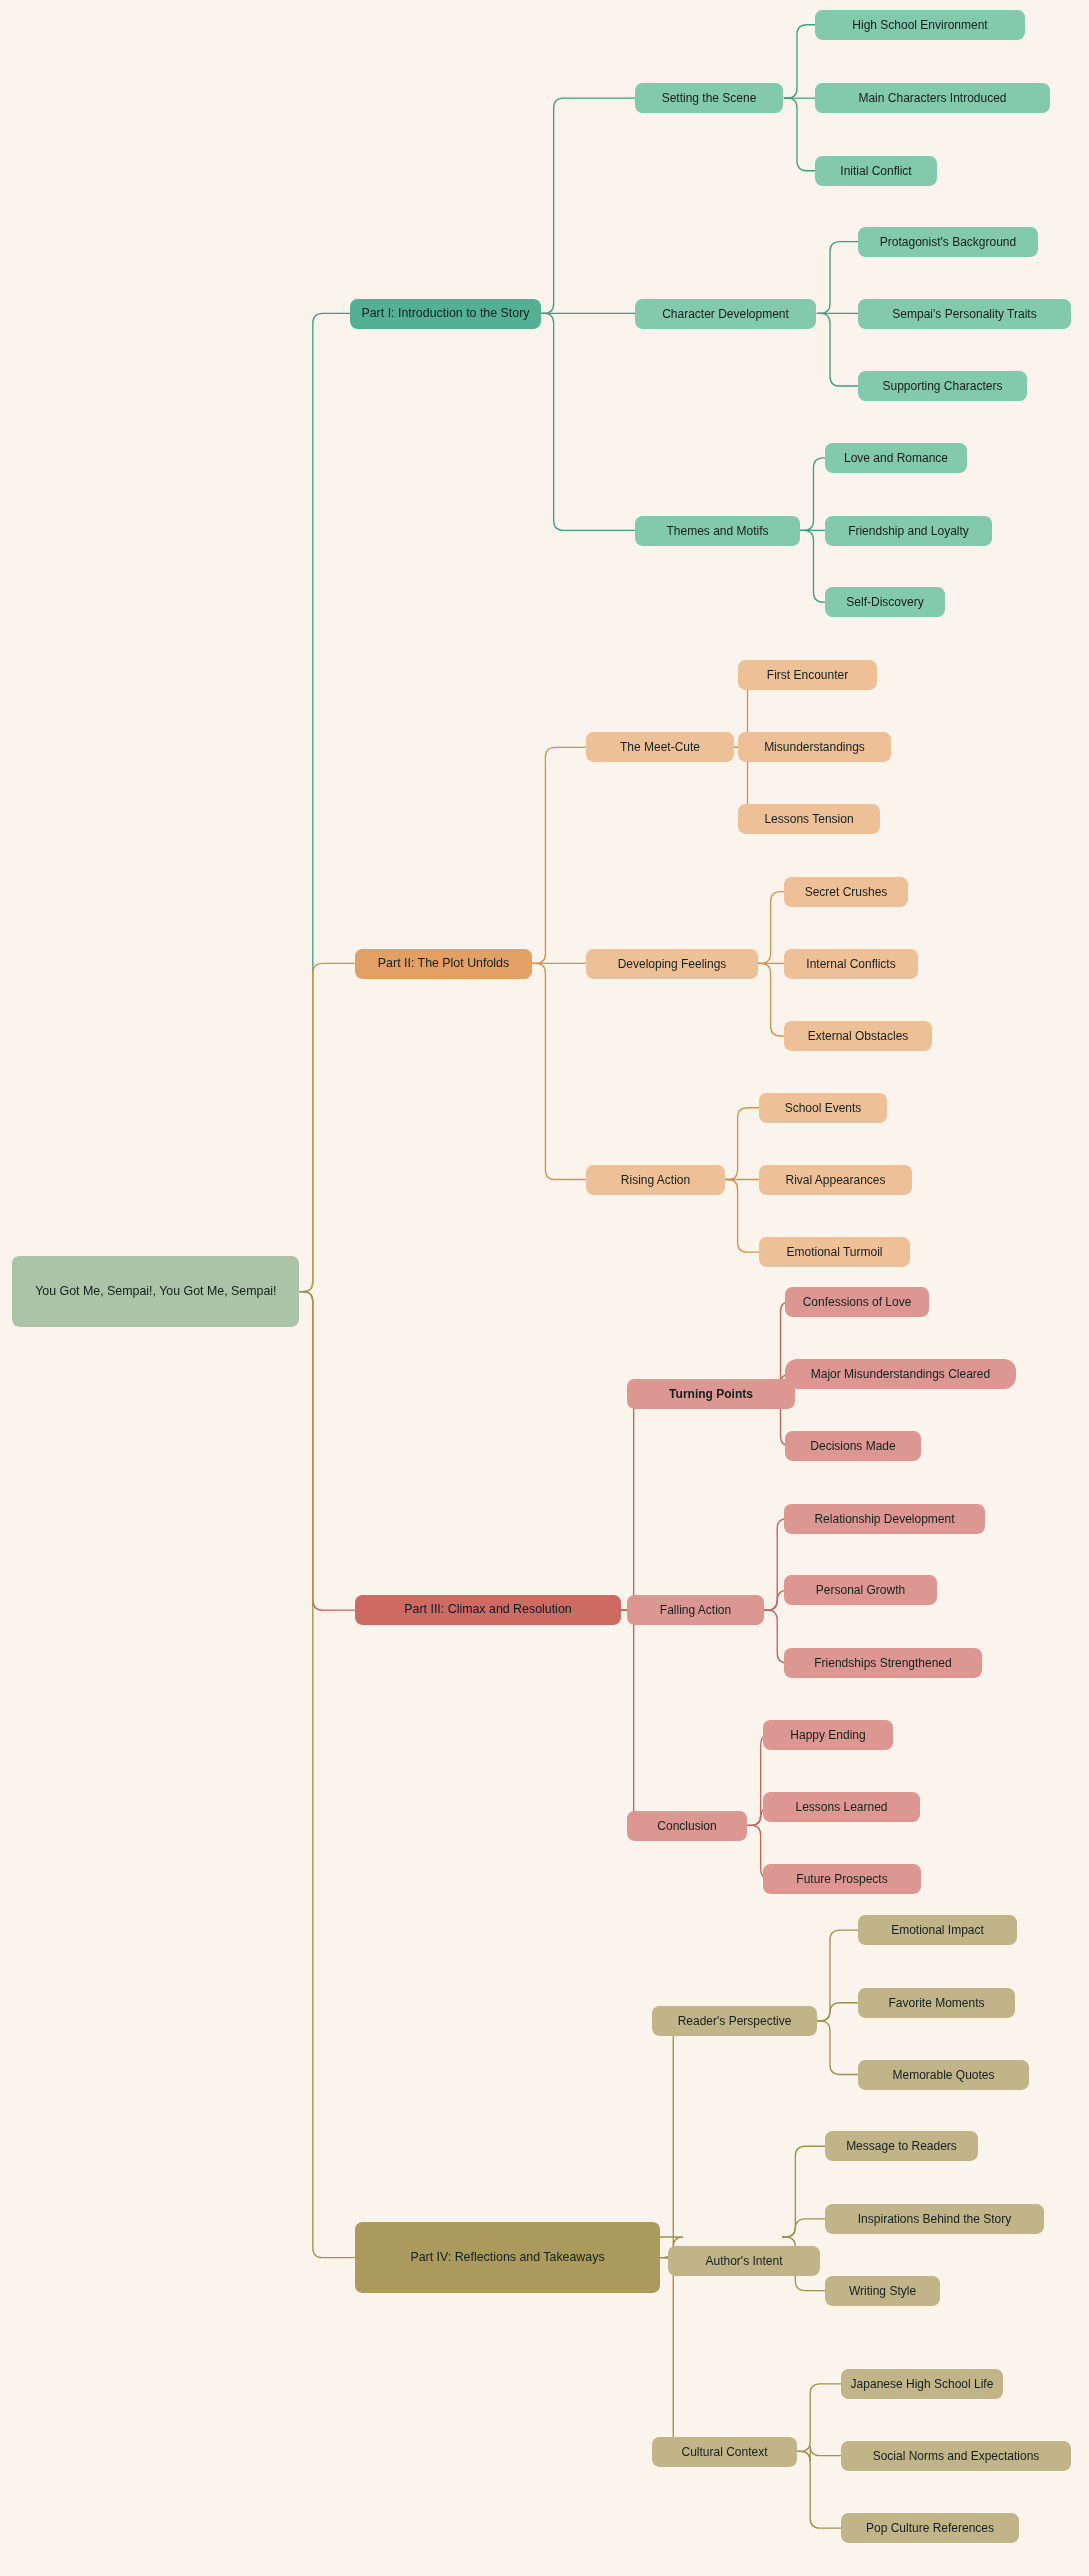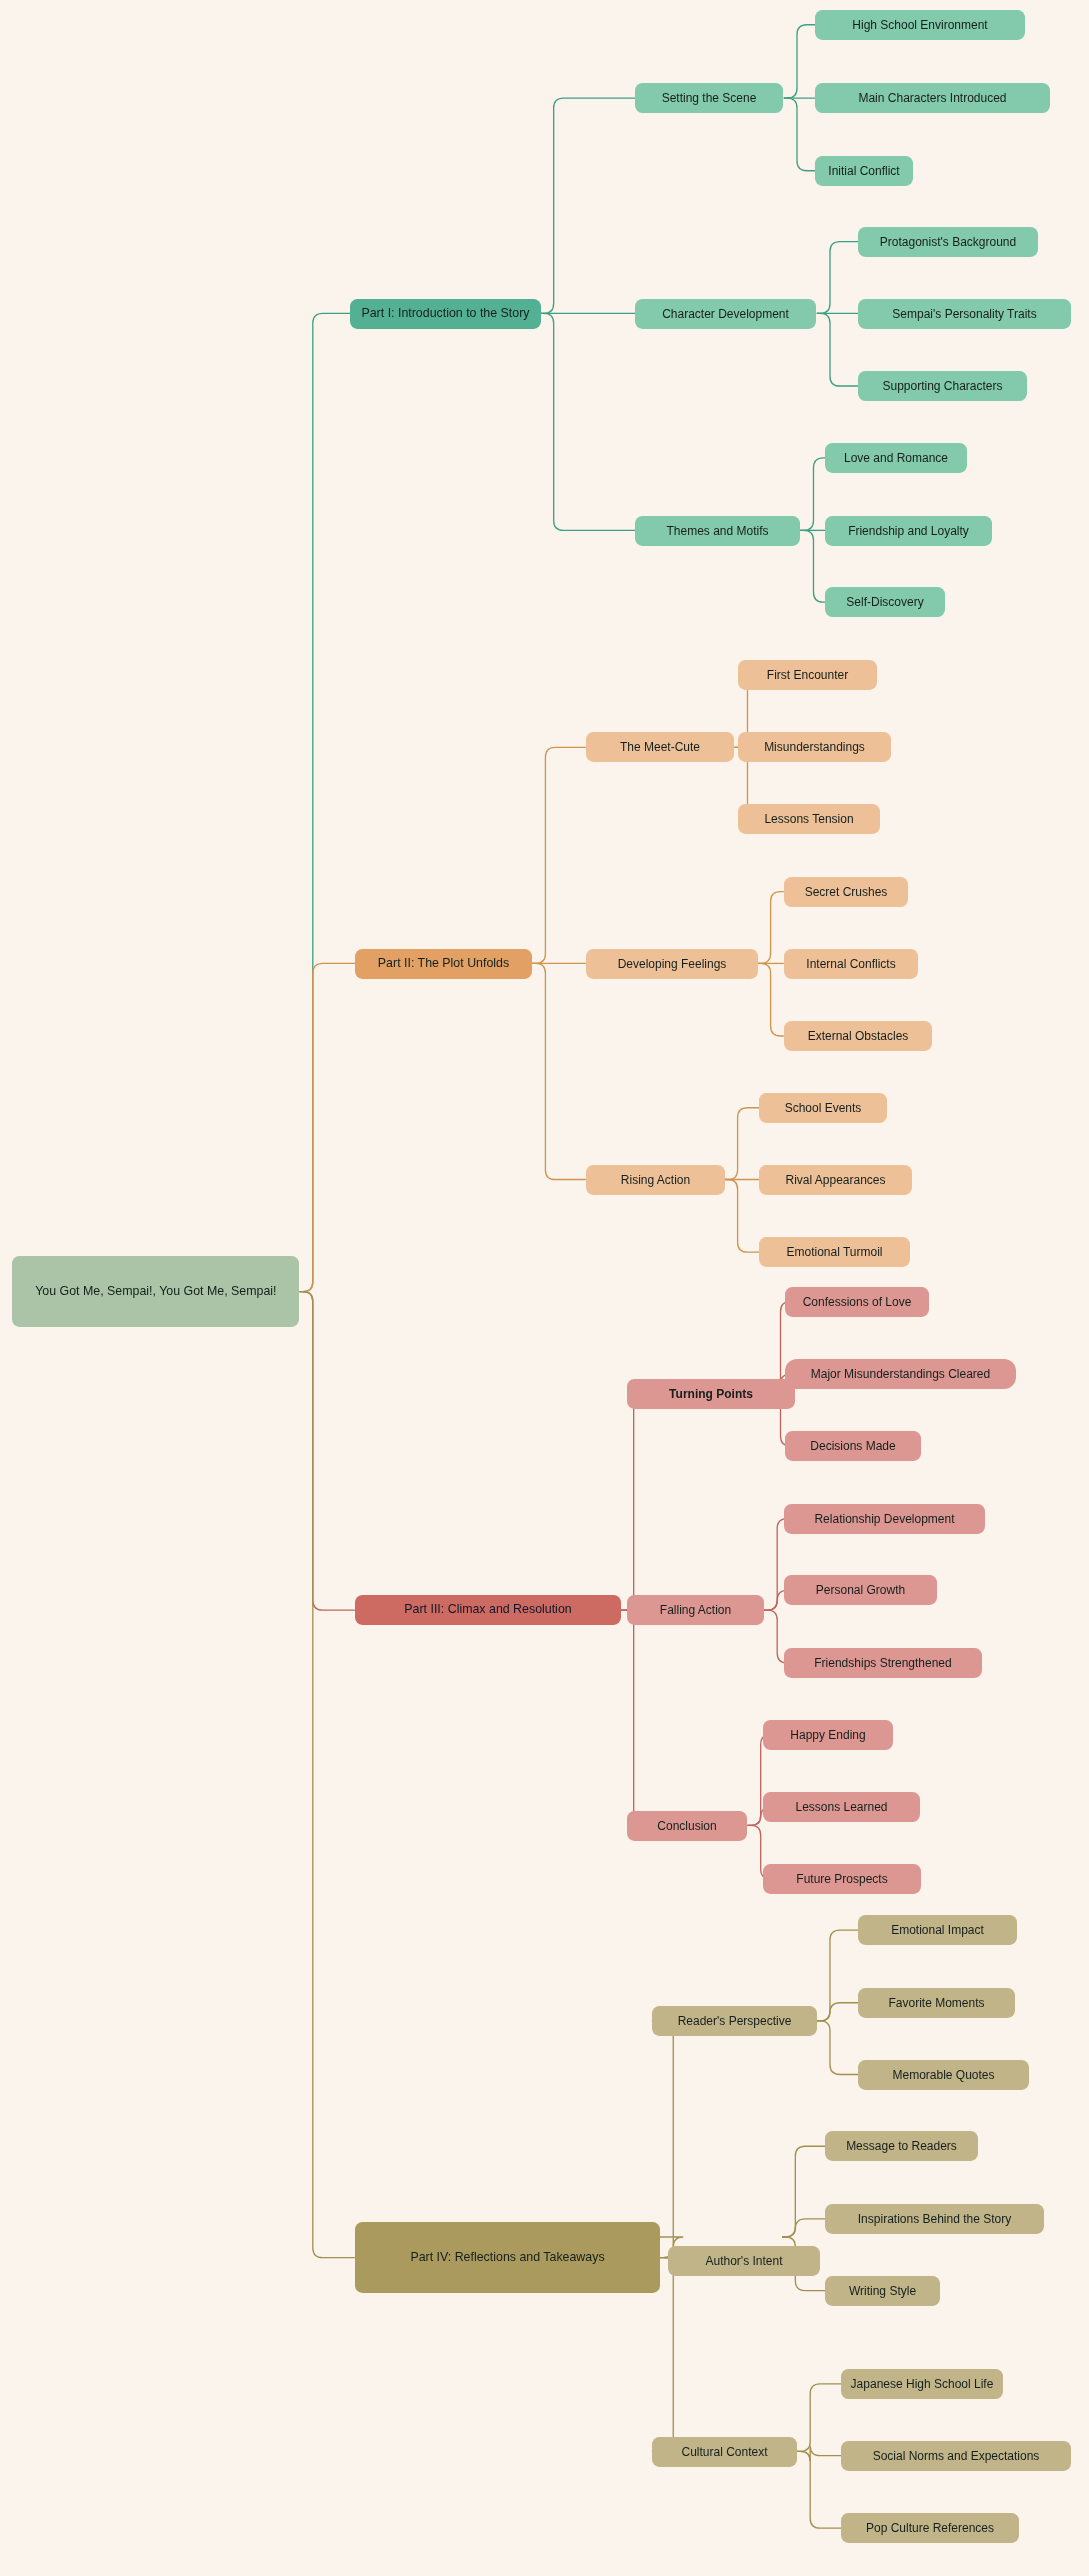--- a/index.html
+++ b/index.html
@@ -85,21 +85,21 @@
       <path d="M 800 2737 L 804 2737 Q 816 2737 816 2749 L 816 2960 Q 816 2972 828 2972 L 790 2972" fill="none" stroke="#a2904f" stroke-width="1.6"></path>
       <path d="M 966 2972 L 970 2972 Q 982 2972 982 2960 L 982 2902 Q 982 2890 994 2890 L 1020 2890" fill="none" stroke="#a2904f" stroke-width="1.6"></path>
       <path d="M 966 2972 L 970 2972 Q 982 2972 982 2984 L 982 2965 Q 982 2977 994 2977 L 1020 2977" fill="none" stroke="#a2904f" stroke-width="1.6"></path>
       <path d="M 966 2972 L 970 2972 Q 982 2972 982 2984 L 982 3053 Q 982 3065 994 3065 L 1020 3065" fill="none" stroke="#a2904f" stroke-width="1.6"></path>
     </svg>
 <div class="node root" style="left: 12.4px; top: 1256px; width: 287px; height: 71px; background: rgb(171, 196, 167);">You Got Me, Sempai!, You Got Me, Sempai!</div>
     <div class="node branch" style="left: 350px; top: 299px; width: 191px; height: 30px; background: rgb(84, 176, 147);">Part I: Introduction to the Story</div>
     <div class="node sub" style="left: 635px; top: 83px; width: 148px; height: 30px; background: rgb(131, 201, 172);">Setting the Scene</div>
     <div class="node leaf" style="left: 815px; top: 10px; width: 210px; height: 30px; background: rgb(131, 201, 172);">High School Environment</div>
     <div class="node leaf" style="left: 815px; top: 83px; width: 235px; height: 30px; background: rgb(131, 201, 172);">Main Characters Introduced</div>
-    <div class="node leaf" style="left: 815px; top: 156px; width: 98px; height: 30px; background: rgb(131, 201, 172);">Initial Conflict</div>
+    <div class="node leaf" style="left: 815px; top: 156px; width: 122px; height: 30px; background: rgb(131, 201, 172);">Initial Conflict</div>
     <div class="node sub" style="left: 635px; top: 299px; width: 181px; height: 30px; background: rgb(131, 201, 172);">Character Development</div>
     <div class="node leaf" style="left: 858px; top: 227px; width: 180px; height: 30px; background: rgb(131, 201, 172);">Protagonist's Background</div>
     <div class="node leaf" style="left: 858px; top: 299px; width: 213px; height: 30px; background: rgb(131, 201, 172);">Sempai's Personality Traits</div>
     <div class="node leaf" style="left: 858px; top: 371px; width: 169px; height: 30px; background: rgb(131, 201, 172);">Supporting Characters</div>
     <div class="node sub" style="left: 635px; top: 516px; width: 165px; height: 30px; background: rgb(131, 201, 172);">Themes and Motifs</div>
     <div class="node leaf" style="left: 825px; top: 443px; width: 142px; height: 30px; background: rgb(131, 201, 172);">Love and Romance</div>
     <div class="node leaf" style="left: 825px; top: 516px; width: 167px; height: 30px; background: rgb(131, 201, 172);">Friendship and Loyalty</div>
     <div class="node leaf" style="left: 825px; top: 587px; width: 120px; height: 30px; background: rgb(131, 201, 172);">Self-Discovery</div>
     <div class="node branch" style="left: 355px; top: 949px; width: 177px; height: 30px; background: rgb(226, 160, 100);">Part II: The Plot Unfolds</div>
     <div class="node sub" style="left: 586px; top: 732px; width: 148px; height: 30px; background: rgb(238, 192, 152);">The Meet-Cute</div>

